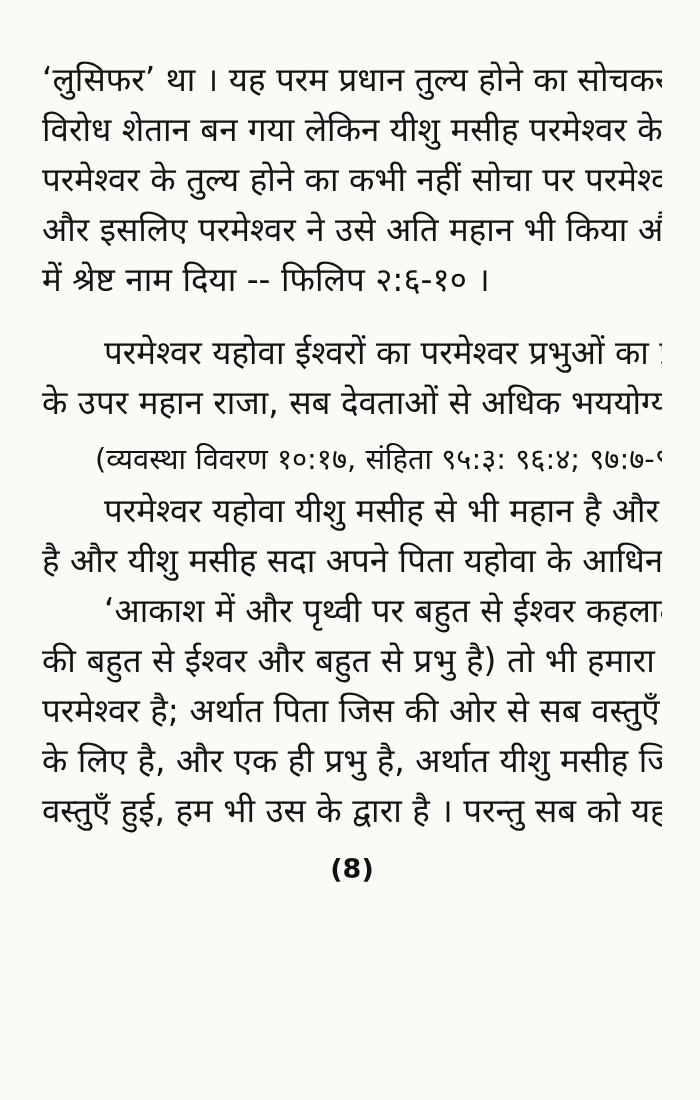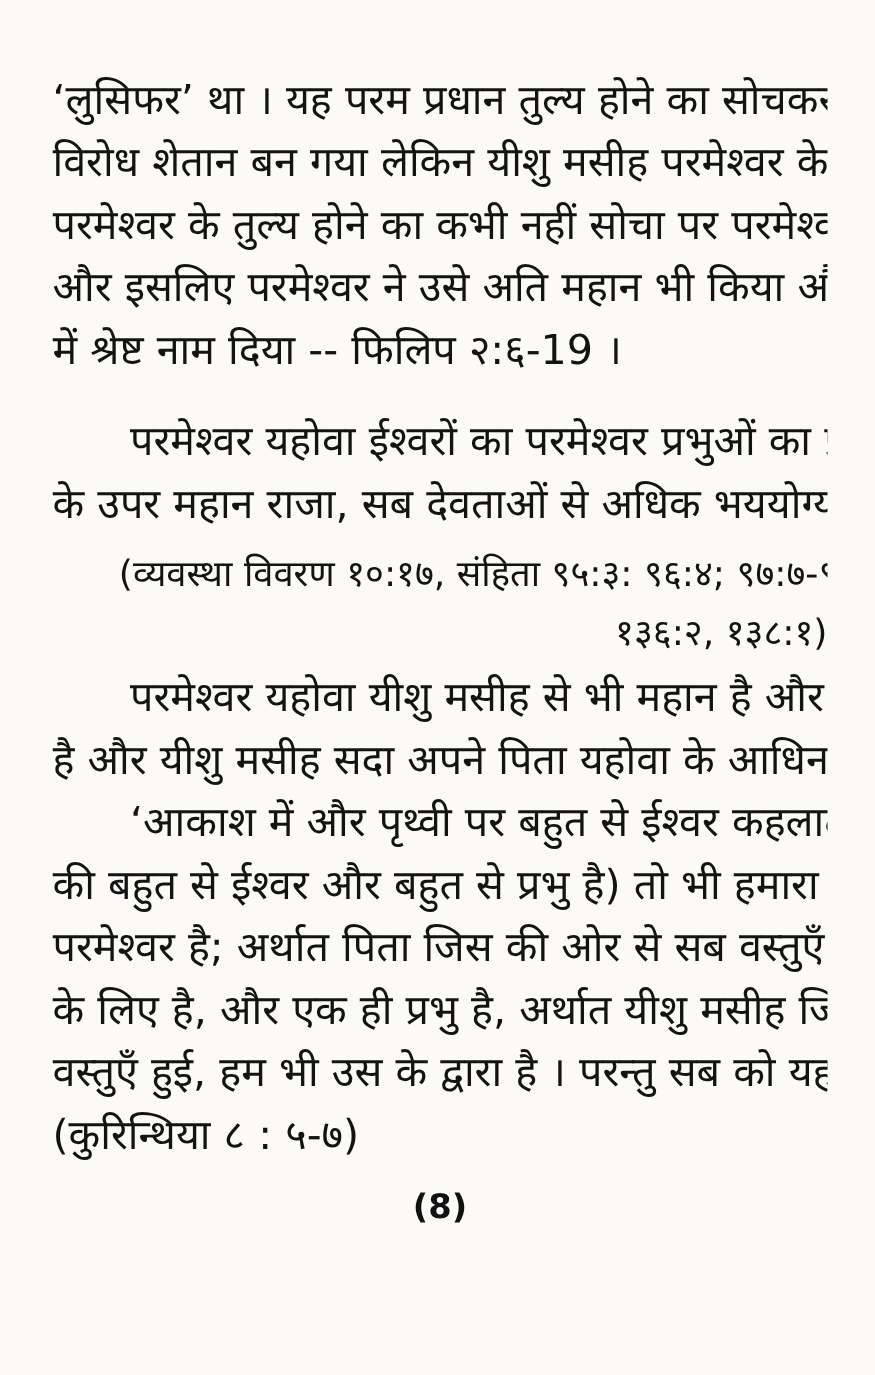--- a/index.html
+++ b/index.html
@@ -61,43 +61,41 @@
 </head>
 <body>
 
 <div class="page">
 
   <div class="para gap-a">
     <div class="line">‘लुसिफर’ था । यह परम प्रधान तुल्य होने का सोचकर परमेश्वर की</div>
     <div class="line">विरोध शेतान बन गया लेकिन यीशु मसीह परमेश्वर के स्वरुप होकर भी</div>
     <div class="line">परमेश्वर के तुल्य होने का कभी नहीं सोचा पर परमेश्वर का विधेय था</div>
     <div class="line">और इसलिए परमेश्वर ने उसे अति महान भी किया और उसे सब नामों</div>
-    <div class="line">में श्रेष्ट नाम दिया -- फिलिप २:६-19 ।</div>
+    <div class="line">में श्रेष्ट नाम दिया -- फिलिप २:६-१० ।</div>
   </div>
 
   <div class="para gap-b">
     <div class="line indent">परमेश्वर यहोवा ईश्वरों का परमेश्वर प्रभुओं का प्रभु सब देवताओं</div>
     <div class="line">के उपर महान राजा, सब देवताओं से अधिक भययोग्य है ।</div>
   </div>
 
   <div class="para citation gap-c">
     <div class="line cit-indent">(व्यवस्था विवरण १०:१७, संहिता ९५:३: ९६:४; ९७:७-९; १३५:५,</div>
-    <div class="line right">१३६:२, १३८:१)</div>
   </div>
 
   <div class="para gap-d">
     <div class="line indent">परमेश्वर यहोवा यीशु मसीह से भी महान है और मसीह का सिर</div>
     <div class="line">है और यीशु मसीह सदा अपने पिता यहोवा के आधिन रहेगा ।</div>
   </div>
 
 
   <div class="para gap-d">
     <div class="line indent">‘आकाश में और पृथ्वी पर बहुत से ईश्वर कहलाते है, (जैसा</div>
     <div class="line">की बहुत से ईश्वर और बहुत से प्रभु है) तो भी हमारा निकट तो एक ही</div>
     <div class="line">परमेश्वर है; अर्थात पिता जिस की ओर से सब वस्तुएँ है और हम उसी</div>
     <div class="line">के लिए है, और एक ही प्रभु है, अर्थात यीशु मसीह जिस के द्वारा सब</div>
     <div class="line">वस्तुएँ हुई, हम भी उस के द्वारा है । परन्तु सब को यह ज्ञान नहीं है –</div>
-    <div class="line">(कुरिन्थिया ८ : ५-७)</div>
   </div>
 
   <div class="page-footer">(8)</div>
 
 </div>
 
 </body></html>

